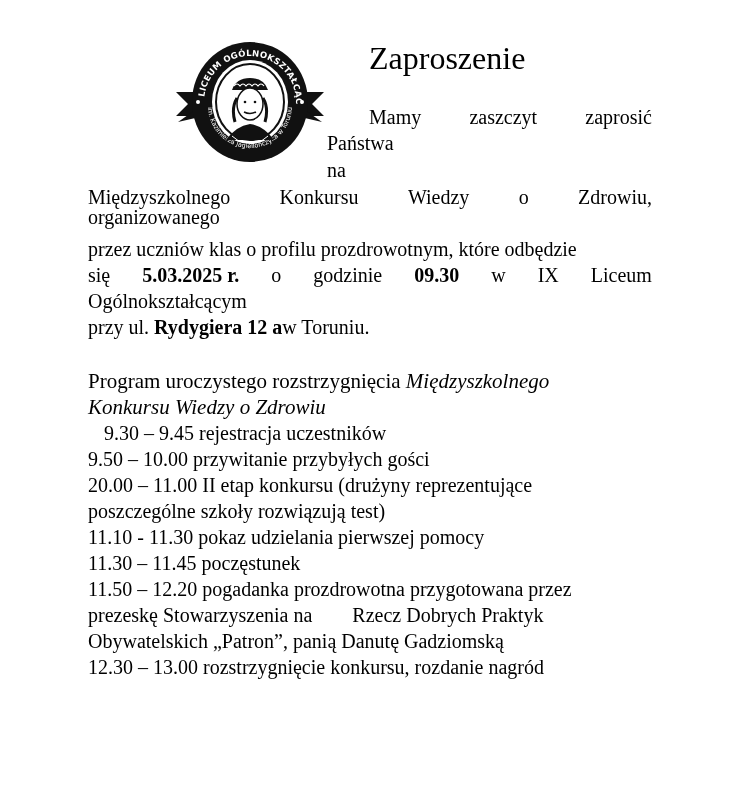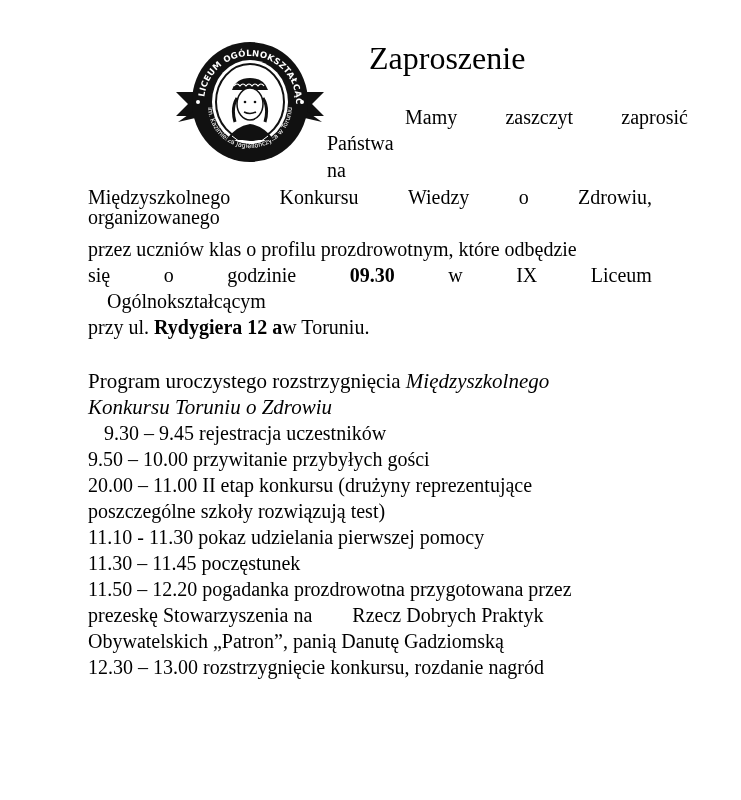--- a/index.html
+++ b/index.html
@@ -48,21 +48,21 @@
     <circle cx="71" cy="62" r="1.3" fill="#111"></circle>
     <circle cx="81" cy="62" r="1.3" fill="#111"></circle>
     <path d="M70 72 q6 3 12 0" fill="none" stroke="#111" stroke-width="1.5"></path>
     <path d="M52 100 q10 -14 24 -16 q14 2 24 16 z" fill="#111"></path>
     <path d="M58 96 l8 6 M94 96 l-8 6" stroke="#fff" stroke-width="1"></path>
   </svg>
 </div>
 
 <div class="title">Zaproszenie</div>
 
-<div class="ln just" style="left:369px; width:283px; top:104px;margin-left:36px;">
+<div class="ln just" style="left:369px; width:283px; top:104px;">
   <span>Mamy</span>
   <span>zaszczyt</span>
   <span>zaprosić</span>
 </div>
 <div class="ln" style="left:327px; top:130px;">Państwa</div>
 <div class="ln just" style="left:327px; width:325px; top:157px;">
   <span>na</span>
 </div>
 <div class="ln just" style="left:88px; width:564px; top:184px;">
   <span>Międzyszkolnego</span>
@@ -70,37 +70,38 @@
   <span>Wiedzy</span>
   <span>o</span>
   <span>Zdrowiu,</span>
 </div>
 <div class="ln" style="left:88px; top:204px;">organizowanego</div>
 <div class="ln just" style="left:88px; width:564px; top:236px;">
   <span>przez uczniów klas o profilu prozdrowotnym, które odbędzie</span>
 </div>
 <div class="ln just" style="left:88px; width:564px; top:262px;">
   <span>się</span>
+  <b>5.03.2025 r.</b>
   <span>o</span>
   <span>godzinie</span>
   <b>09.30</b>
   <span>w</span>
   <span>IX</span>
   <span>Liceum</span>
 </div>
-<div class="ln" style="left:88px; top:288px;margin-left:19px;">Ogólnokształcącym</div>
+<div class="ln" style="left:88px; top:288px;">Ogólnokształcącym</div>
 <div class="ln" style="left:88px; top:314px;">
   <span>przy ul. </span><b>Rydygiera 12 a</b><span>w Toruniu.</span>
 </div>
 
 <div class="heading" style="top:368px;">
   <span>Program uroczystego rozstrzygnięcia </span><i>Międzyszkolnego</i>
 </div>
 <div class="heading" style="top:394px;">
-  <i>Konkursu Toruniu o Zdrowiu</i>
+  <i>Konkursu Wiedzy o Zdrowiu</i>
 </div>
 
 <div class="ln" style="left:88px; top:420px;margin-left:16px;">9.30 – 9.45 rejestracja uczestników</div>
 <div class="ln" style="left:88px; top:446px;">9.50 – 10.00 przywitanie przybyłych gości</div>
 <div class="ln" style="left:88px; top:472px;">20.00 – 11.00 II etap konkursu (drużyny reprezentujące</div>
 <div class="ln" style="left:88px; top:498px;">poszczególne szkoły rozwiązują test)</div>
 <div class="ln" style="left:88px; top:524px;">11.10 - 11.30 pokaz udzielania pierwszej pomocy</div>
 <div class="ln" style="left:88px; top:550px;">11.30 – 11.45 poczęstunek</div>
 <div class="ln" style="left:88px; top:576px;">11.50 – 12.20 pogadanka prozdrowotna przygotowana przez</div>
 <div class="ln" style="left:88px; top:602px; white-space:pre;">prezeskę Stowarzyszenia na        Rzecz Dobrych Praktyk</div>

